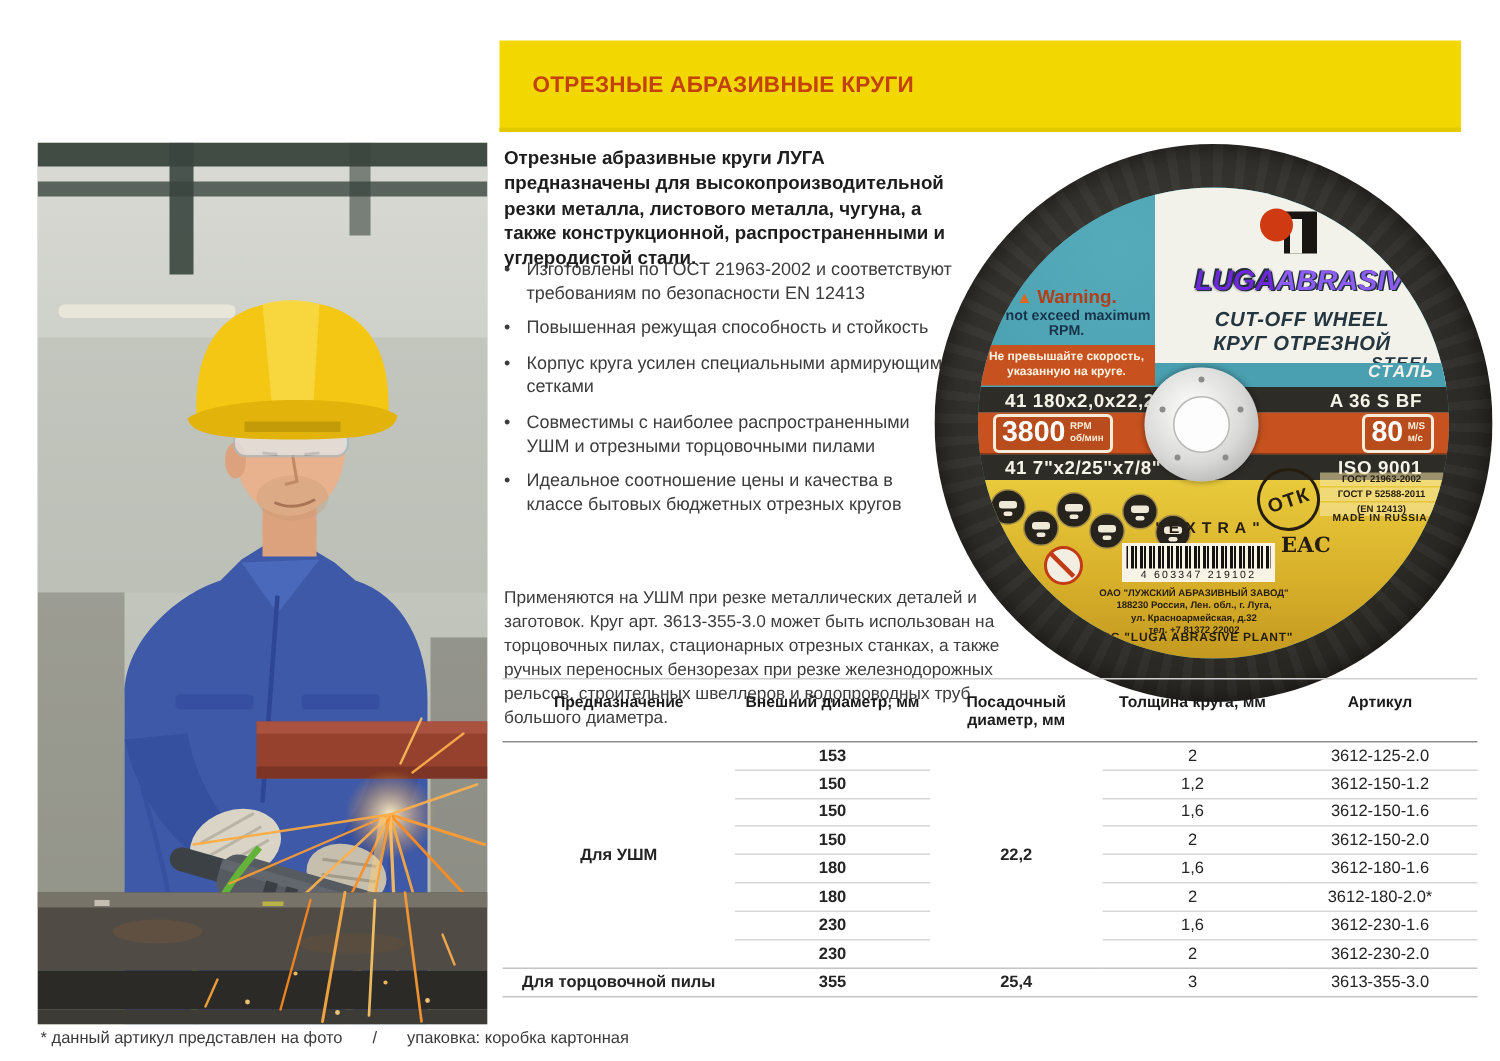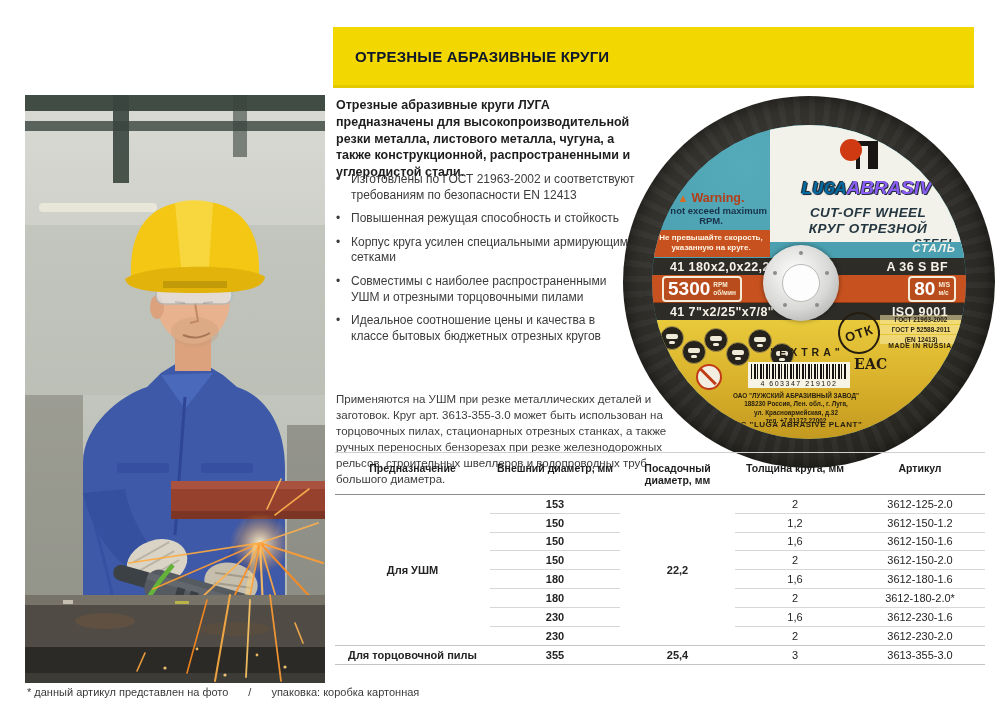--- a/index.html
+++ b/index.html
@@ -5,21 +5,21 @@
   html,body{margin:0;padding:0;background:#ffffff;}
   .page{position:relative;width:1000px;height:707px;background:#fff;overflow:hidden;
         font-family:"Liberation Sans",sans-serif;color:#1f1f1f;}
 
   
   .hdr-region{position:absolute;left:25px;top:30px;width:300px;height:56px;background:#3c3a8e;
               display:flex;align-items:center;justify-content:center;}
   .hdr-region span{color:#fff;font-weight:bold;font-size:41px;letter-spacing:1px;transform:scaleX(.88);}
   .hdr-title{position:absolute;left:333px;top:27px;width:641px;height:61px;background:#f2d800;
              border-bottom:3px solid #e3c900;display:flex;align-items:center;box-sizing:border-box;}
-  .hdr-title span{margin-left:22px;font-weight:bold;font-size:15px;color:#0f172a;letter-spacing:.2px;}
+  .hdr-title span{margin-left:22px;font-weight:bold;font-size:15px;color:#c2410c;letter-spacing:.2px;}
 
   
   .photo{position:absolute;left:25px;top:95px;width:300px;height:588px;overflow:hidden;background:#c4c8c0;}
 
   
   .intro{position:absolute;left:336px;top:97px;width:308px;margin:0;
          font-weight:bold;font-size:12.5px;line-height:1.34;color:#1d1d1d;}
   .bullets{position:absolute;left:336px;top:172px;width:300px;margin:0;padding:0;list-style:none;}
   .bullets li{display:grid;grid-template-columns:15px 1fr;font-size:12px;line-height:1.3;
               color:#3c3c3c;margin-bottom:8px;}
@@ -38,21 +38,21 @@
       overflow:hidden;background:#4aa0b0;}
   .lbl-teal{position:absolute;left:0;top:0;width:100%;height:133px;
       background:radial-gradient(circle at 30% 30%, #55abba, #4398a9);}
   .lbl-white{position:absolute;left:118px;top:0;width:196px;height:133px;background:#f2f1ea;}
   .logo-mark{position:absolute;left:70px;top:14px;width:40px;height:32px;}
   .lm-black{position:absolute;left:16px;top:2px;width:22px;height:28px;background:#181512;}
   .lm-black i{position:absolute;left:4px;top:5px;width:8px;height:23px;background:#f2f1ea;}
   .lm-red{position:absolute;left:0;top:0;width:22px;height:22px;border-radius:50%;background:#cf3a12;}
   .brand{position:absolute;left:2px;top:52px;width:194px;text-align:center;white-space:nowrap;
          font-style:italic;font-weight:bold;font-size:19px;}
-  .brand .b1{color:#0369a1;text-shadow:0 0 2px #23313a,1px 1px 0 #23313a,-1px -1px 0 #23313a;font-family:Liberation Mono, monospace;}
+  .brand .b1{color:#6d28d9;text-shadow:0 0 2px #23313a,1px 1px 0 #23313a,-1px -1px 0 #23313a;}
   .brand .b2{color:#8b5cf6;text-shadow:1px 1px 0 #23313a,-1px 0 0 #23313a;margin-top:33px;}
   .brand sup{font-size:7px;font-style:normal;color:#23313a;}
   .prod{position:absolute;left:0;width:196px;text-align:center;font-style:italic;font-weight:bold;
         font-size:13.5px;color:#243640;letter-spacing:.4px;}
   .prod.l1{top:80px;}.prod.l2{top:96px;}
   .steel{position:absolute;right:10px;top:112px;font-style:italic;font-weight:bold;font-size:11.5px;
          color:#243640;letter-spacing:1px;}
   .stal{position:absolute;left:0;bottom:0;width:100%;height:16px;background:#4aa0b0;
         text-align:right;font-style:italic;font-weight:bold;font-size:11.5px;color:#f4f2ea;
         letter-spacing:1px;box-sizing:border-box;padding-right:10px;}
@@ -312,21 +312,21 @@
         <div class="warn-ru">Не превышайте скорость, указанную на круге.</div>
       </div>
 
       <div class="band b-dark1">
         <span>41 180x2,0x22,23</span>
         <span>A 36 S BF</span>
       </div>
 
       <div class="band b-orange">
         <span class="big-box">
-          <span class="big">5300</span>
+          <span class="big">3800</span>
           <span class="units">
               <i>RPM</i>
               <i>об/мин</i>
             </span>
         </span>
         <span class="big-box">
           <span class="big">80</span>
           <span class="units">
               <i>M/S</i>
               <i>м/с</i>

